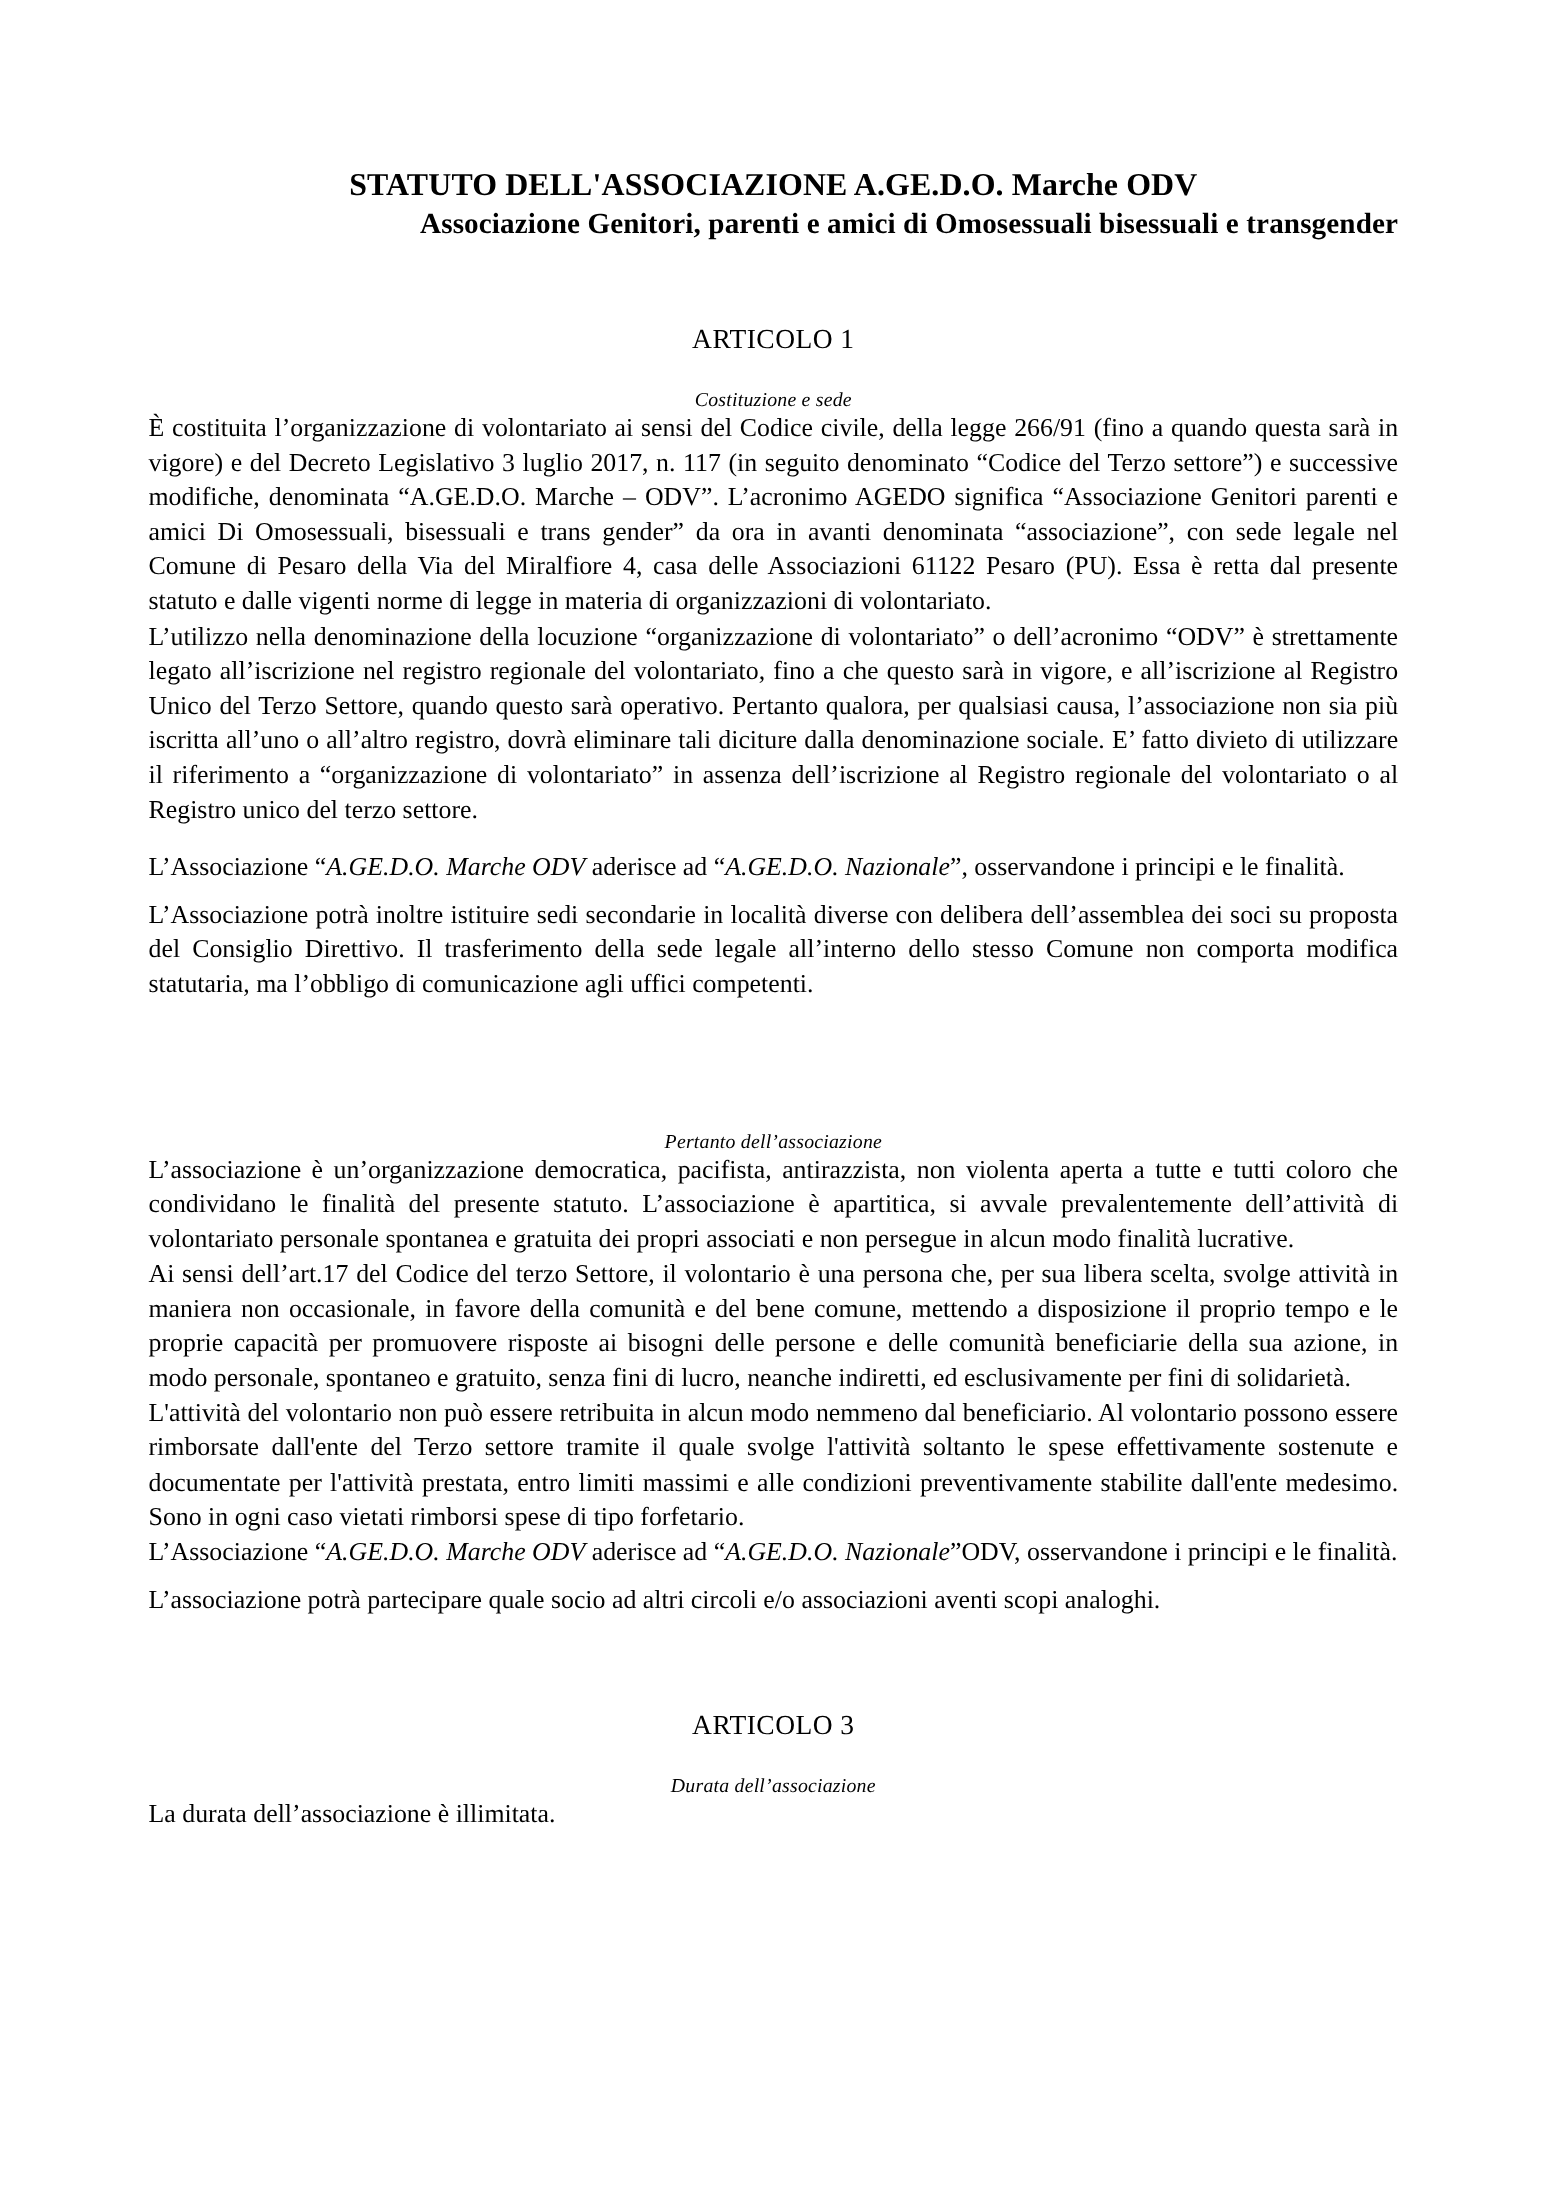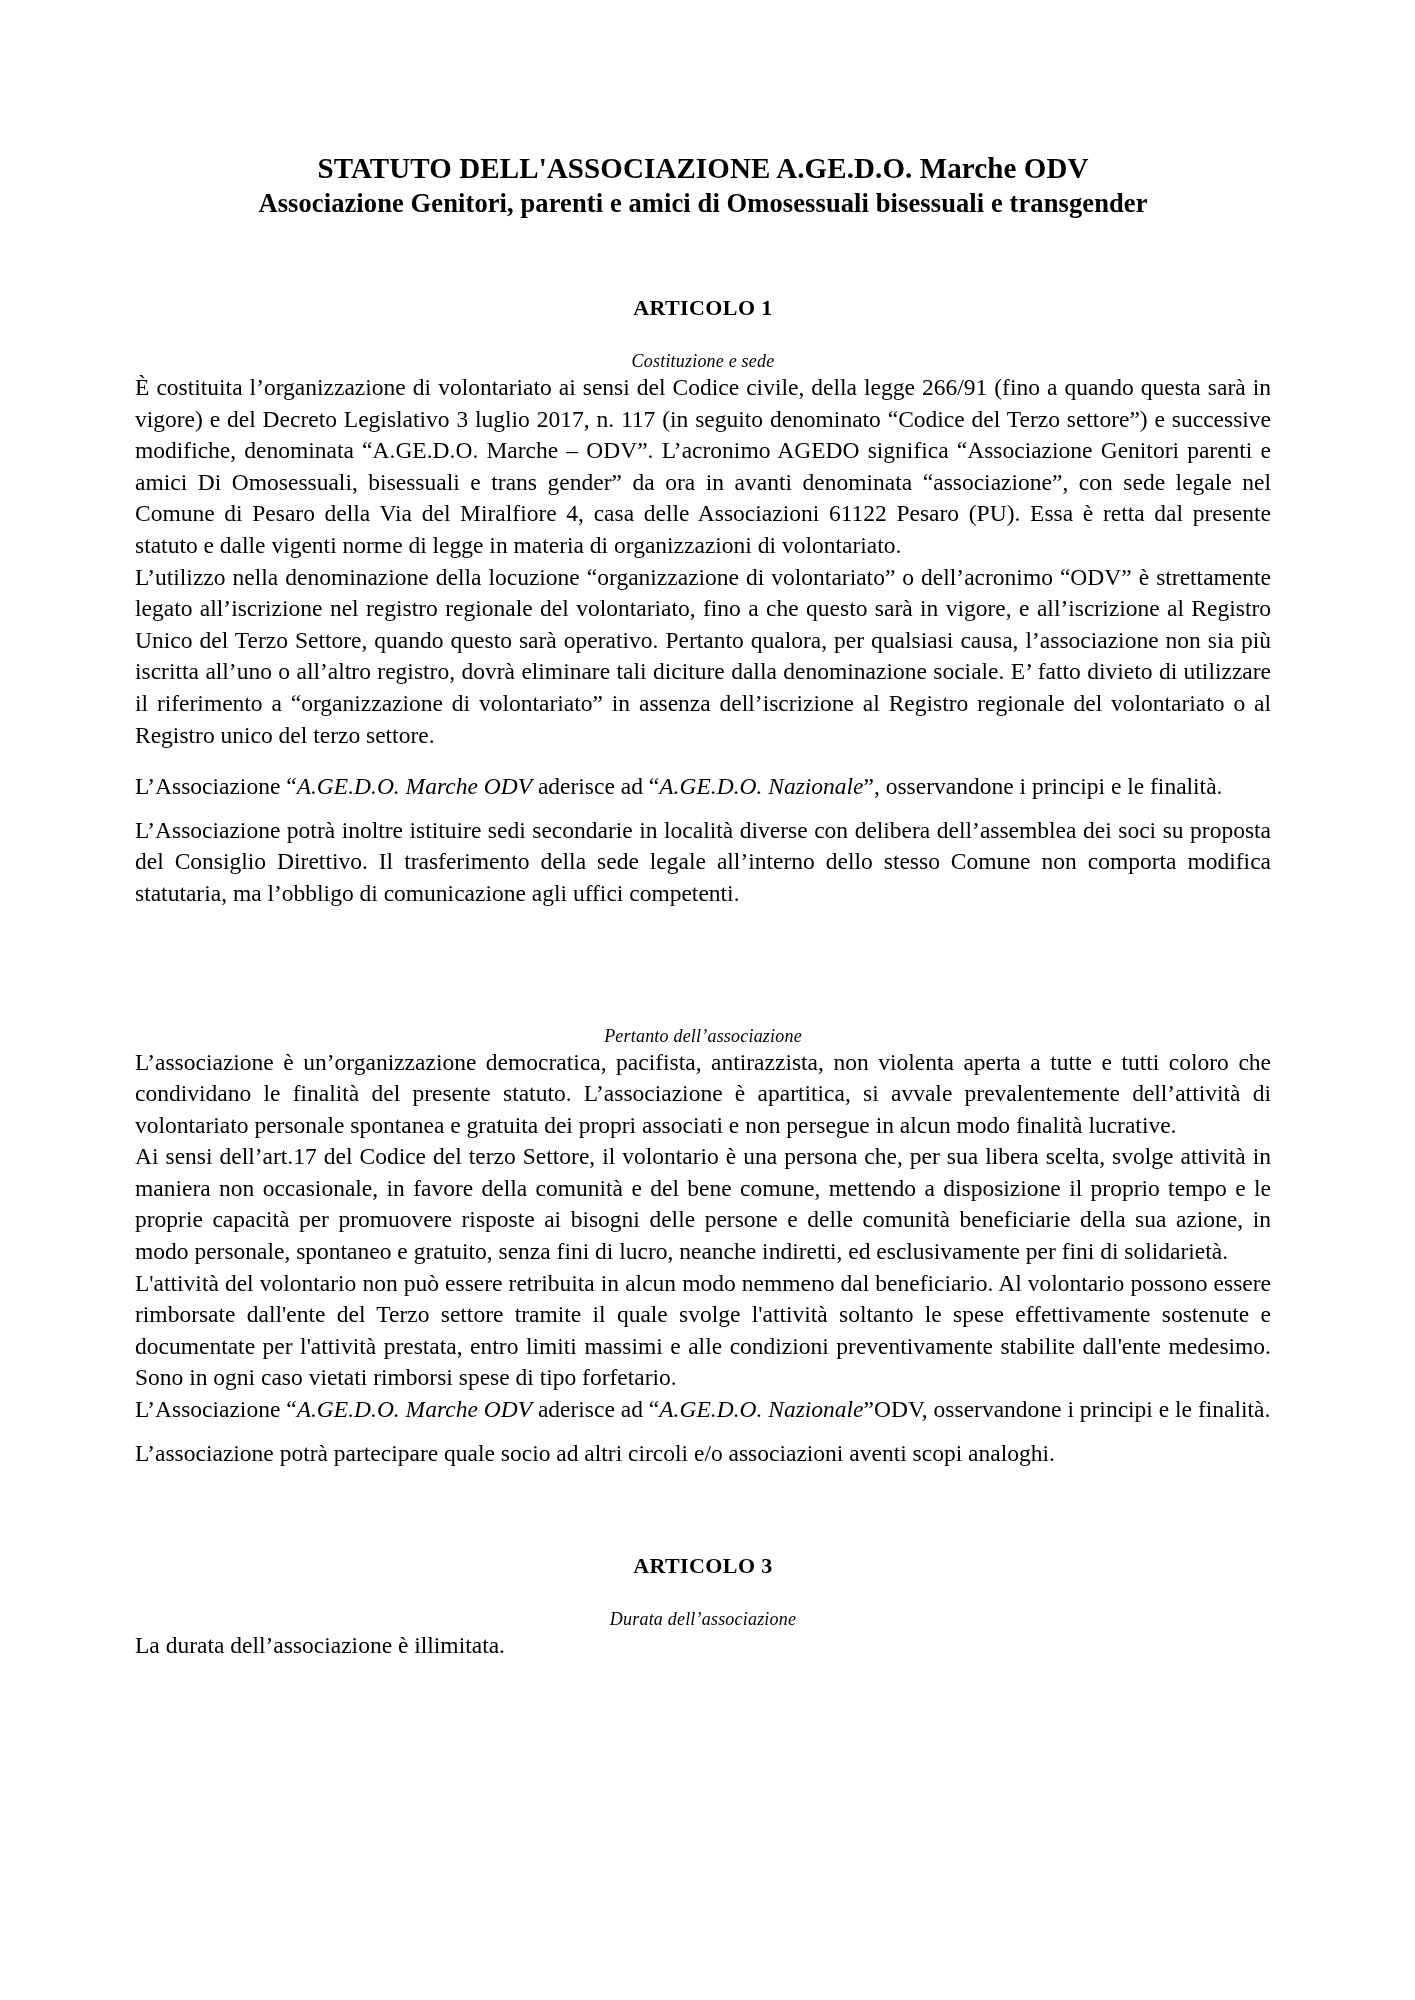--- a/index.html
+++ b/index.html
@@ -26,25 +26,26 @@
     font-weight: bold;
     font-size: 29px;
     line-height: 1.28;
     letter-spacing: 0.1px;
     margin: 0;
   }
   .doc-title .line2 {
     display: block;
     font-size: 26.5px;
     letter-spacing: 0.1px;
+    text-align: right;
   }
   .article-heading {
     text-align: center;
-    font-size: 22px;
-    font-weight: bold;
+    font-size: 25px;
+    font-weight: normal;
     margin: 0;
     letter-spacing: 0.4px;
   }
   .article-subtitle {
     text-align: center;
     font-style: italic;
     font-size: 18px;
     margin: 0;
     letter-spacing: 0.2px;
   }

